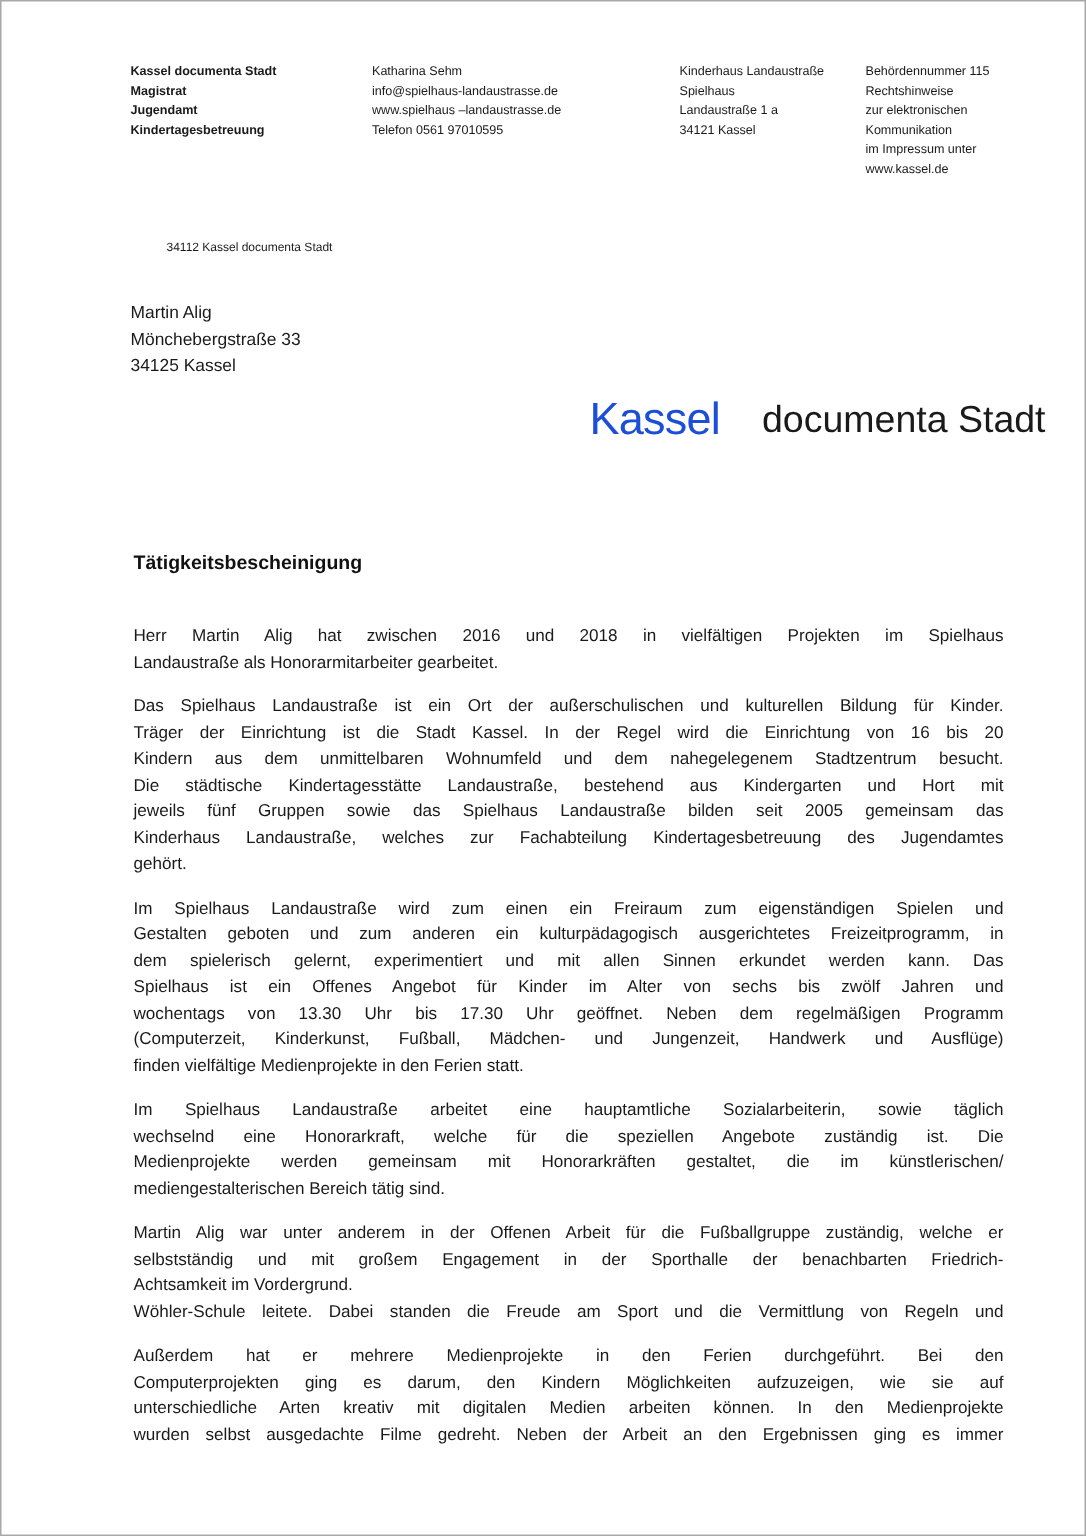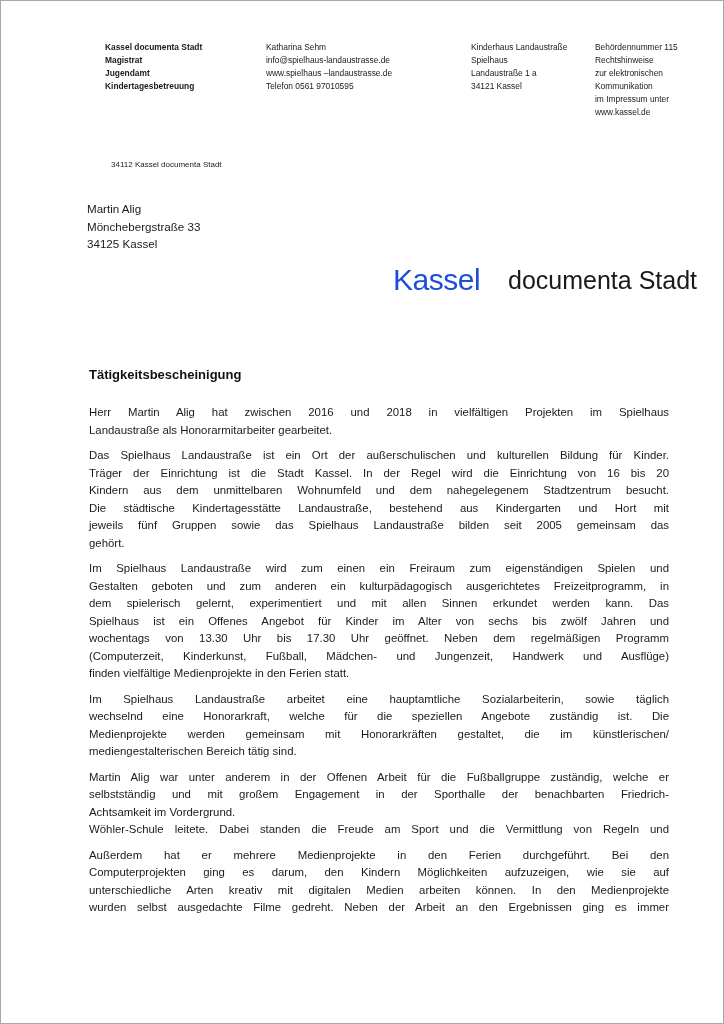--- a/index.html
+++ b/index.html
@@ -6,33 +6,33 @@
     body { width: 724px; height: 1024px; overflow: hidden; }
     .page {
       position: relative;
       width: 722px; height: 1022px;
       border: 1px solid #a8a8a8;
       background: #fff;
       color: #1c1c1c;
       font-family: "Liberation Sans", sans-serif;
     }
     .hdr { position: absolute; top: 40px; font-size: 8.4px; line-height: 13px; color: #1a1a1a; }
-    .hdr div { white-space: nowrap; margin-left: 18px; }
+    .hdr div { white-space: nowrap; }
     .hdr.c1 { left: 86px; font-weight: bold; }
     .hdr.c2 { left: 247px; }
     .hdr.c3 { left: 452px; }
     .hdr.c4 { left: 576px; }
     .sender { position: absolute; top: 159px; left: 86px; font-size: 8px; color: #1a1a1a; white-space: nowrap; margin-left: 24px; }
     .recipient { position: absolute; top: 199px; left: 86px; font-size: 11.6px; line-height: 17.5px; color: #1a1a1a; }
     .recipient div { white-space: nowrap; }
     .logo-kassel { position: absolute; top: 262px; left: 392px; font-size: 30px; letter-spacing: -0.5px; color: #1d4ed8; text-align: right; }
     .logo-doc { position: absolute; top: 265px; left: 507px; font-size: 25px; color: #1a1a1a; white-space: nowrap; }
     .title { position: absolute; top: 366px; left: 88px; font-size: 13px; font-weight: bold; color: #111; white-space: nowrap; }
     .body { position: absolute; top: 403px; left: 88px; width: 580px; font-size: 11.4px; line-height: 17.5px; color: #1a1a1a; }
-    .body p { margin: 0 0 8px 0; text-align: justify; text-align-last: left; }
+    .body p { margin: 12px 0 8px 0; text-align: justify; text-align-last: left; }
     .body p .ln { display: block; text-align: justify; text-align-last: justify; white-space: nowrap; }
     .body p .ln.last { text-align-last: left; }
   </style>
 </head>
 <body>
 
 <div class="page">
 
   <div class="hdr c1">
     <div>Kassel documenta Stadt</div>
@@ -81,20 +81,21 @@
     <p>
       <span class="ln">Herr Martin Alig hat zwischen 2016 und 2018 in vielfältigen Projekten im Spielhaus</span>
       <span class="ln last">Landaustraße als Honorarmitarbeiter gearbeitet.</span>
     </p>
     <p>
       <span class="ln">Das Spielhaus Landaustraße ist ein Ort der außerschulischen und kulturellen Bildung für Kinder.</span>
       <span class="ln">Träger der Einrichtung ist die Stadt Kassel. In der Regel wird die Einrichtung von 16 bis 20</span>
       <span class="ln">Kindern aus dem unmittelbaren Wohnumfeld und dem nahegelegenem Stadtzentrum besucht.</span>
       <span class="ln">Die städtische Kindertagesstätte Landaustraße, bestehend aus Kindergarten und Hort mit</span>
       <span class="ln">jeweils fünf Gruppen sowie das Spielhaus Landaustraße bilden seit 2005 gemeinsam das</span>
+      <span class="ln">Kinderhaus Landaustraße, welches zur Fachabteilung Kindertagesbetreuung des Jugendamtes</span>
       <span class="ln last">gehört.</span>
     </p>
     <p>
       <span class="ln">Im Spielhaus Landaustraße wird zum einen ein Freiraum zum eigenständigen Spielen und</span>
       <span class="ln">Gestalten geboten und zum anderen ein kulturpädagogisch ausgerichtetes Freizeitprogramm, in</span>
       <span class="ln">dem spielerisch gelernt, experimentiert und mit allen Sinnen erkundet werden kann. Das</span>
       <span class="ln">Spielhaus ist ein Offenes Angebot für Kinder im Alter von sechs bis zwölf Jahren und</span>
       <span class="ln">wochentags von 13.30 Uhr bis 17.30 Uhr geöffnet. Neben dem regelmäßigen Programm</span>
       <span class="ln">(Computerzeit, Kinderkunst, Fußball, Mädchen- und Jungenzeit, Handwerk und Ausflüge)</span>
       <span class="ln last">finden vielfältige Medienprojekte in den Ferien statt.</span>

